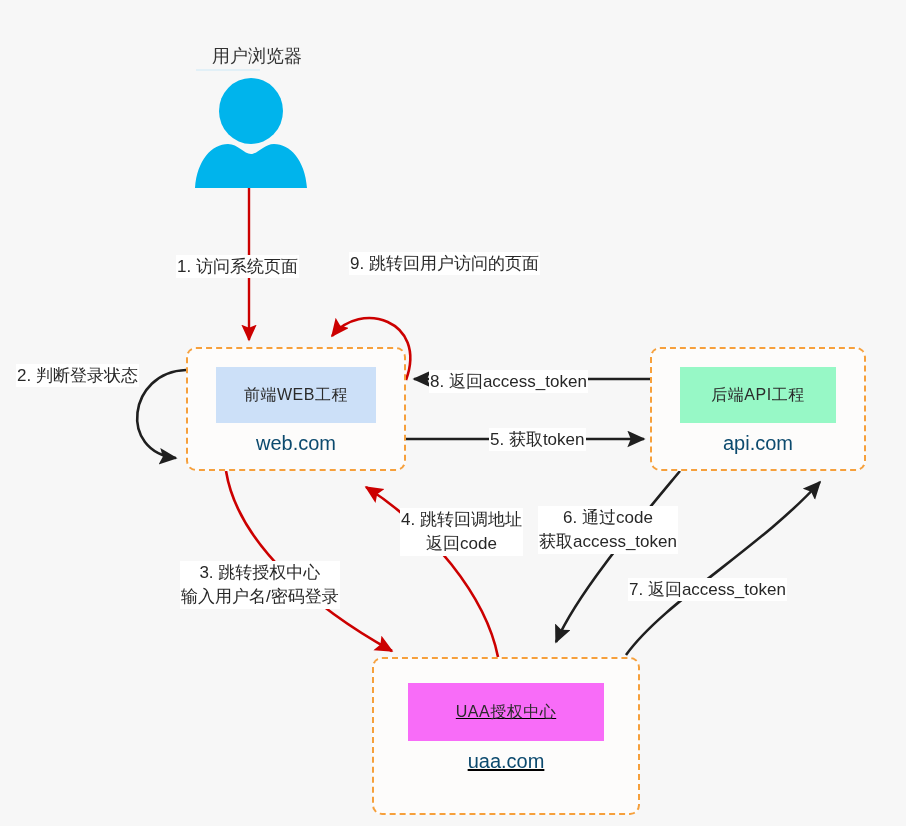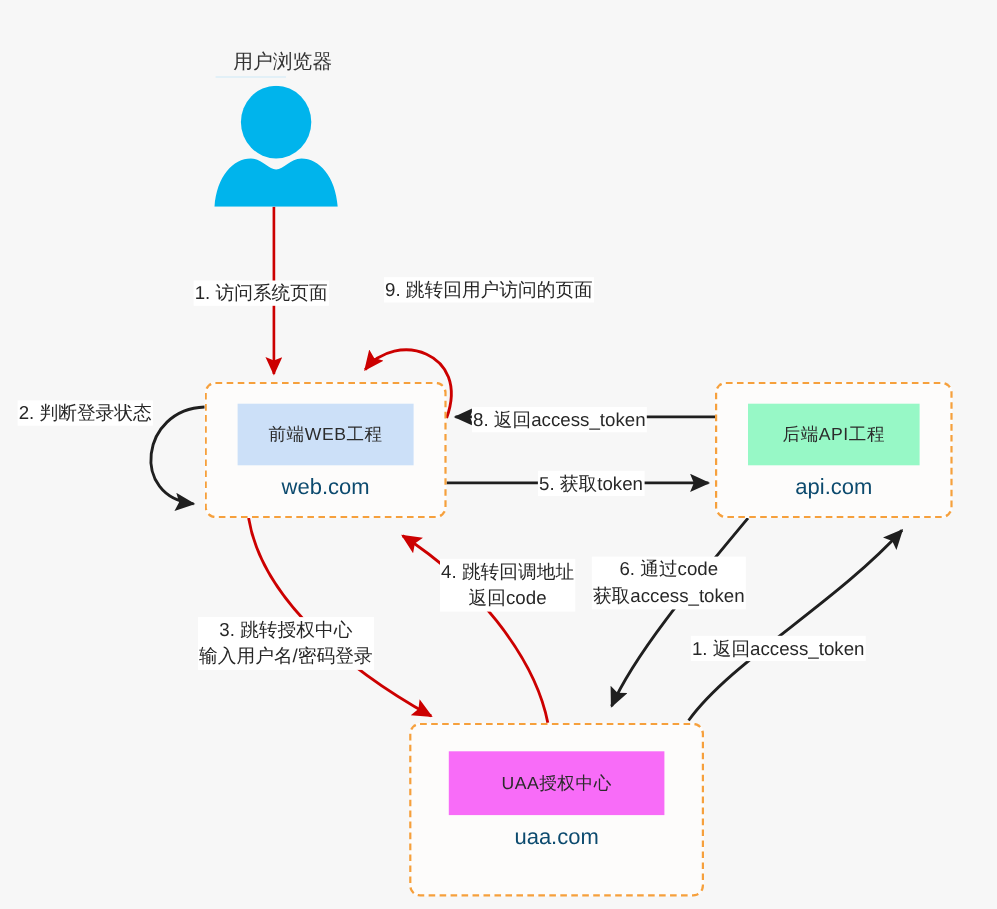--- a/index.html
+++ b/index.html
@@ -83,20 +83,21 @@
     height: 56px;
     background: #97f8c6;
   }
   
   #cluster-uaa {
     left: 372px;
     top: 657px;
     width: 268px;
     height: 158px;
     padding-top: 24px;
+    text-decoration: underline;
   }
   #node-uaa {
     width: 196px;
     height: 58px;
     background: #f86cf8;
   }
   
   #actor {
     position: absolute;
     left: 192px;
@@ -228,19 +229,19 @@
     <div>返回code</div>
   </div>
 
   <div class="edge-label" id="label-5">5. 获取token</div>
 
   <div class="edge-label two-line" id="label-6">
     <div>6. 通过code</div>
     <div>获取access_token</div>
   </div>
 
-  <div class="edge-label" id="label-7">1. 返回access_token</div>
+  <div class="edge-label" id="label-7">7. 返回access_token</div>
 
   <div class="edge-label" id="label-8">8. 返回access_token</div>
 
   <div class="edge-label" id="label-9">9. 跳转回用户访问的页面</div>
 
 </div>
 
 </body></html>

